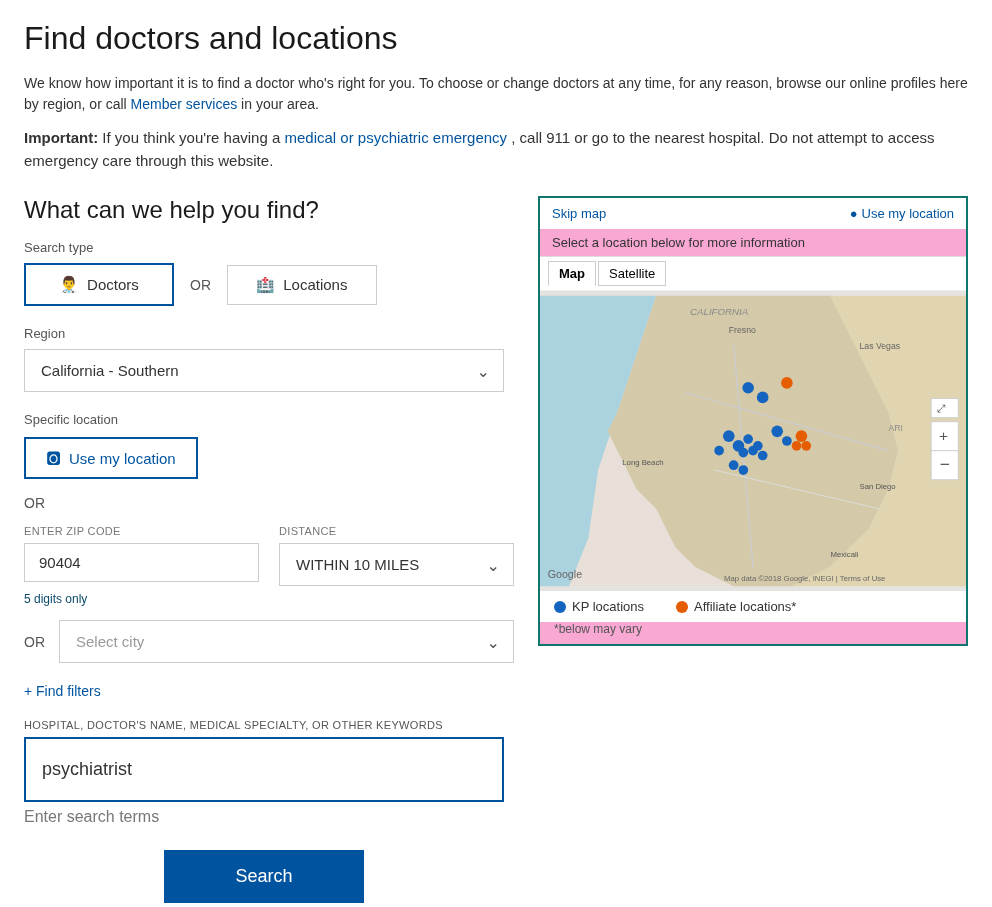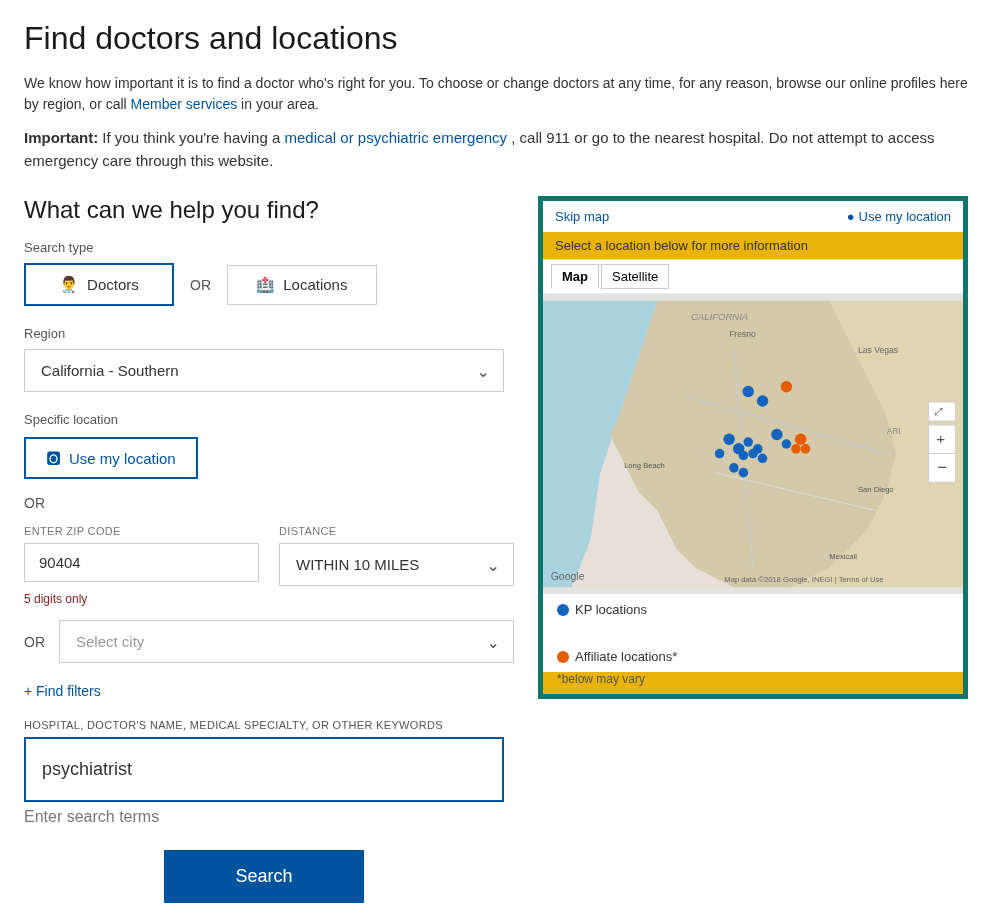--- a/index.html
+++ b/index.html
@@ -114,21 +114,21 @@
     .field-sublabel { font-size: 11px; color: #777; text-transform: uppercase; letter-spacing: 0.03em; margin-bottom: 6px; }
 
     .zip-input {
       width: 100%;
       padding: 10px 14px;
       font-size: 15px;
       border: 1px solid #ccc;
       color: #333;
     }
 
-    .digits-hint { font-size: 12px; color: #7f1d1d; margin-bottom: 14px; }
+    .digits-hint { font-size: 12px; color: #0c4a6e; margin-bottom: 14px; }
 
     .or-city-row { display: flex; align-items: center; gap: 14px; margin-bottom: 20px; }
 
     .city-select-wrapper { position: relative; flex: 1; }
     .city-select-wrapper select {
       width: 100%;
       padding: 12px 40px 12px 16px;
       font-size: 15px;
       border: 1px solid #ccc;
       background: #fff;
@@ -171,40 +171,40 @@
       font-weight: 400;
       cursor: pointer;
       width: 200px;
       display: block;
       margin-left: 140px;
       max-width: 220px;
       min-width: 200px;
     }
 
     
-    .map-panel { border: 5px solid #0f766e; background: #eab308; }
+    .map-panel { border: 2px solid #0f766e; background: #f9a8d4; }
 
     .map-header { display: flex; justify-content: space-between; align-items: center; padding: 8px 12px; background: #fff; }
 
     .skip-map-link { font-size: 13px; color: #00549f; text-decoration: none; }
 
     .use-my-location-link { font-size: 13px; color: #00549f; text-decoration: none; display: flex; align-items: center; gap: 4px; }
 
     .map-subtitle { padding: 6px 12px; font-size: 13px; color: #333; border-bottom: 1px solid #ddd; }
 
     .map-container { position: relative; width: 100%; height: 300px; background: #e5e3df; overflow: hidden; }
 
     
     .map-svg { width: 100%; height: 100%; }
 
     .map-tab-row { display: flex; padding: 4px 8px; background: #fff; border-bottom: 1px solid #eee; }
     .map-tab { font-size: 13px; padding: 4px 10px; cursor: pointer; border: 1px solid #ccc; background: #fff; margin-right: 2px; }
     .map-tab.active { background: #fff; border-bottom: 1px solid #fff; font-weight: bold; }
 
-    .map-legend { padding: 8px 14px; background: #fff; font-size: 13px; display: flex; gap: 32px; flex-wrap: wrap; flex-direction: column; }
+    .map-legend { padding: 8px 14px; background: #fff; font-size: 13px; display: flex; gap: 32px; flex-wrap: wrap; }
     .legend-item { display: flex; align-items: center; gap: 6px; }
     .legend-dot { width: 12px; height: 12px; border-radius: 50%; display: inline-block; }
     .legend-dot.blue { background: #1565c0; }
     .legend-dot.orange { background: #e65c00; }
     .legend-note { font-size: 12px; color: #555; padding: 0 14px 8px; }
   </style>
 </head>
 <body>
 
 <h1>Find doctors and locations</h1>

